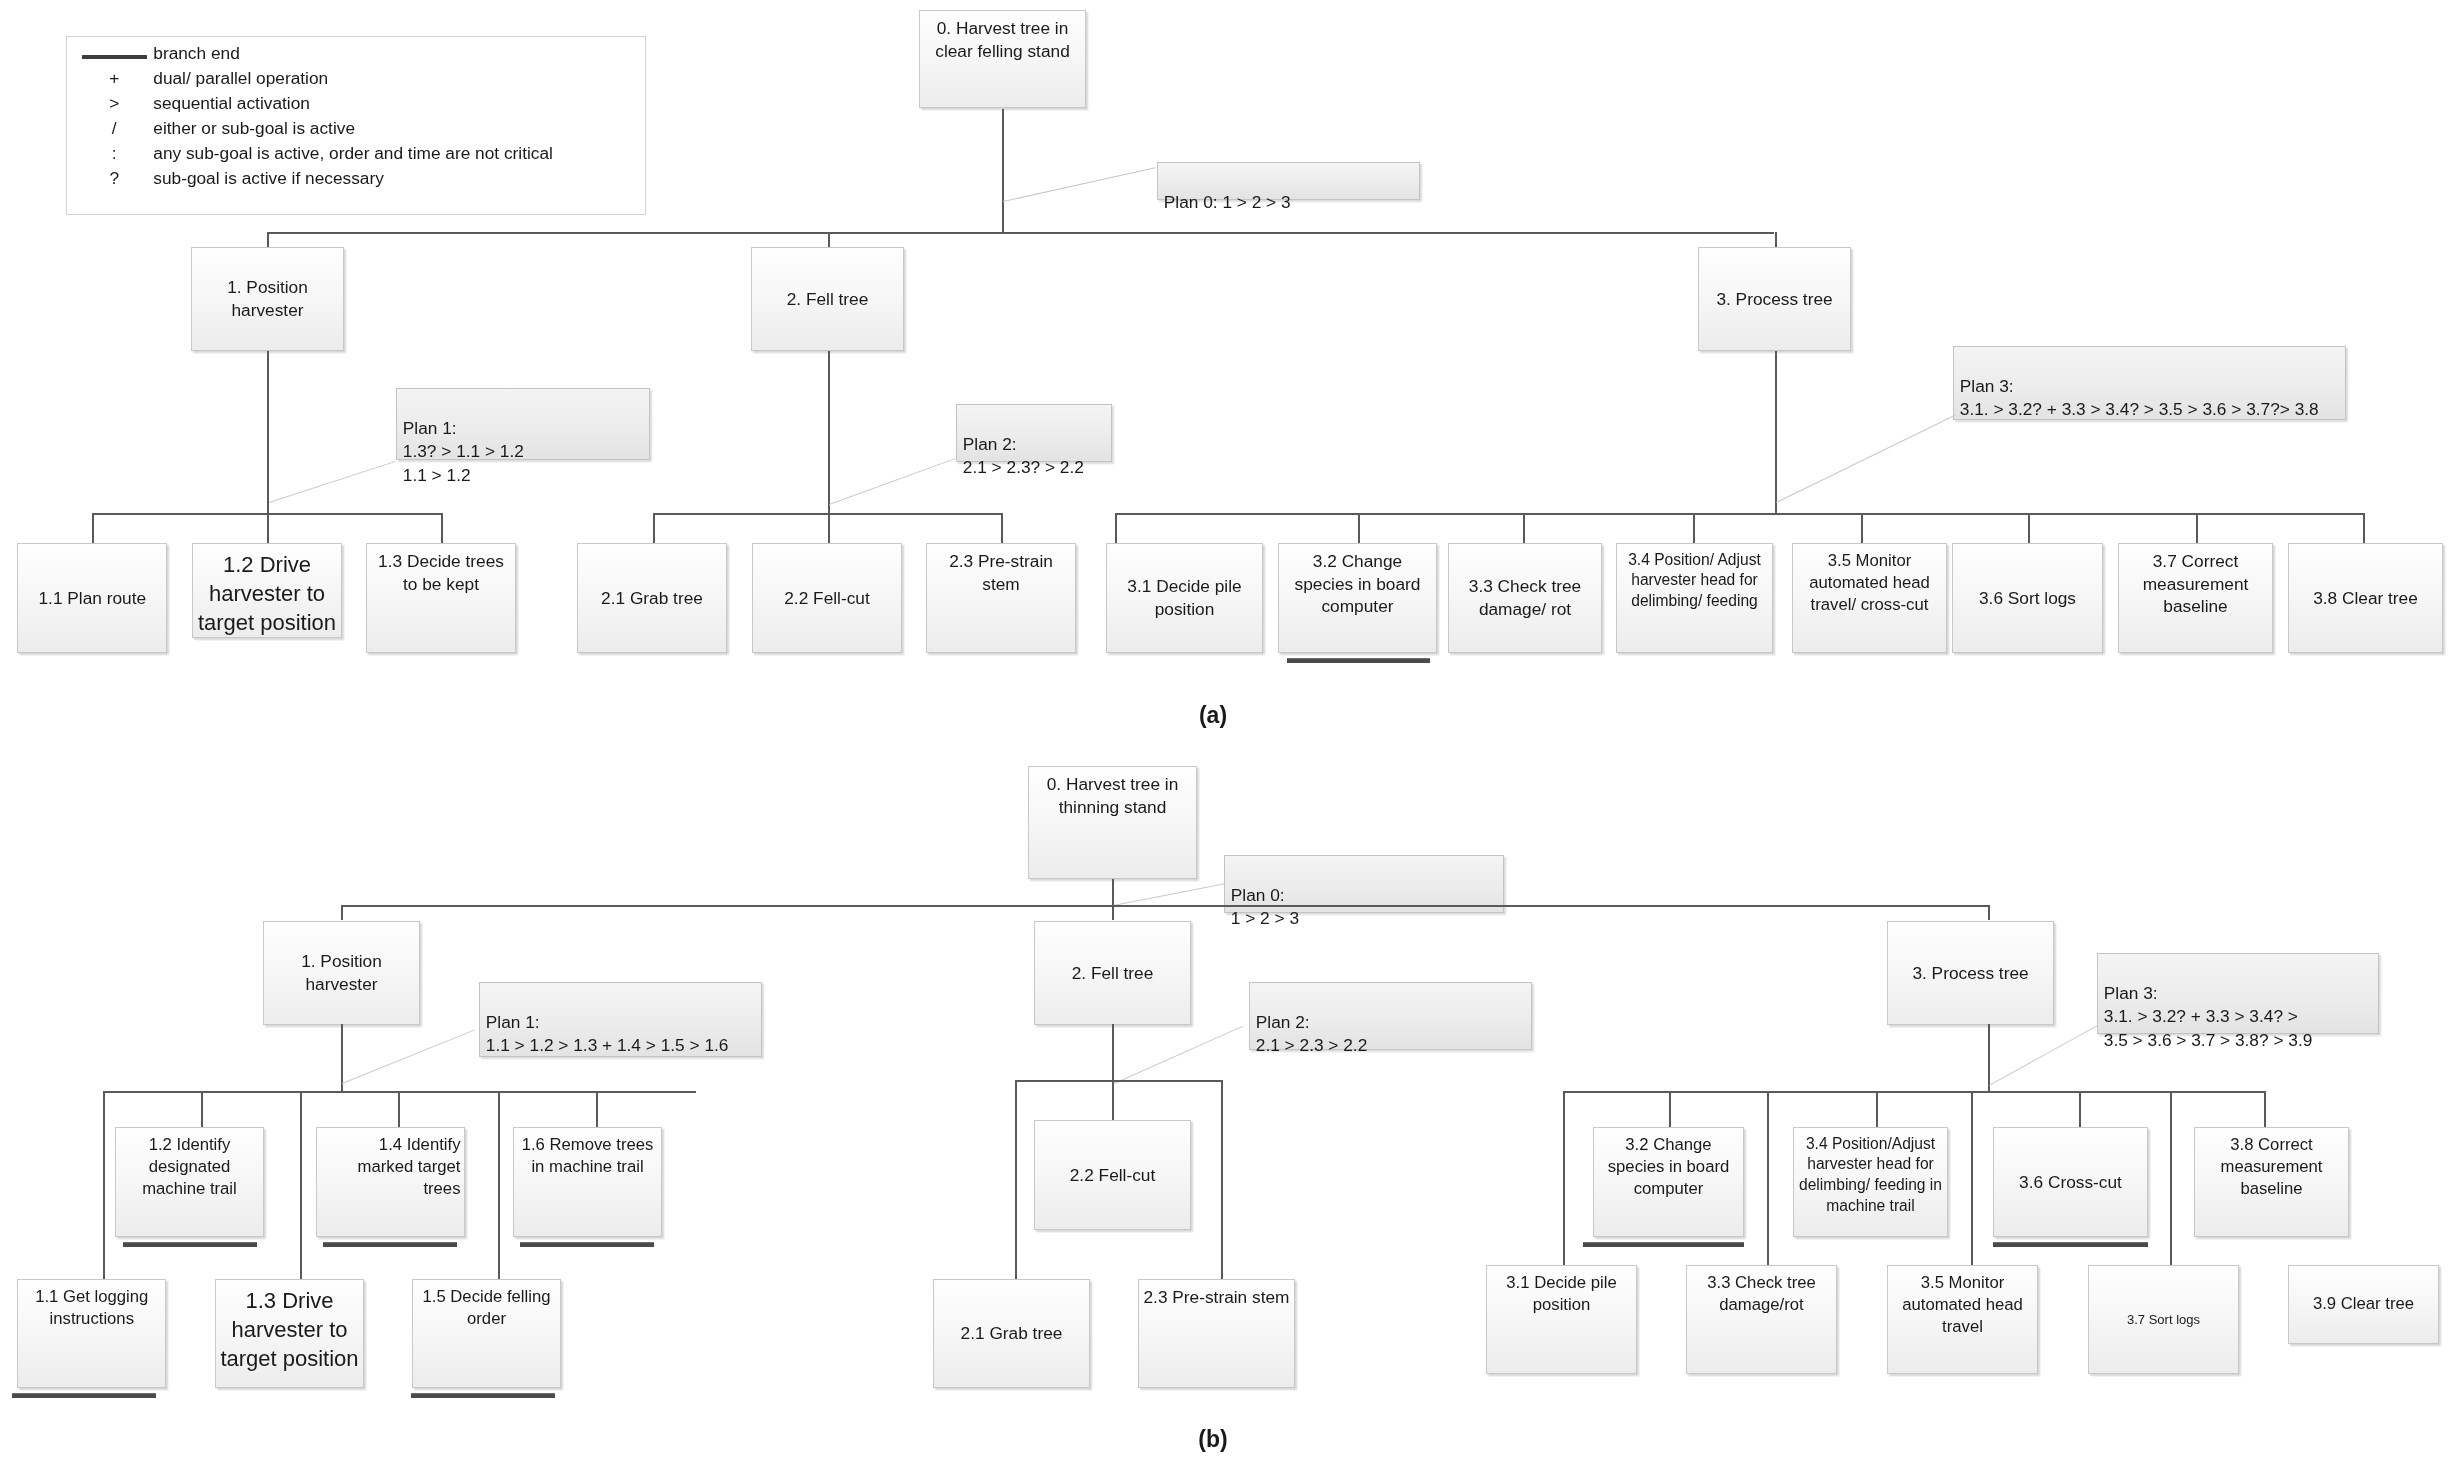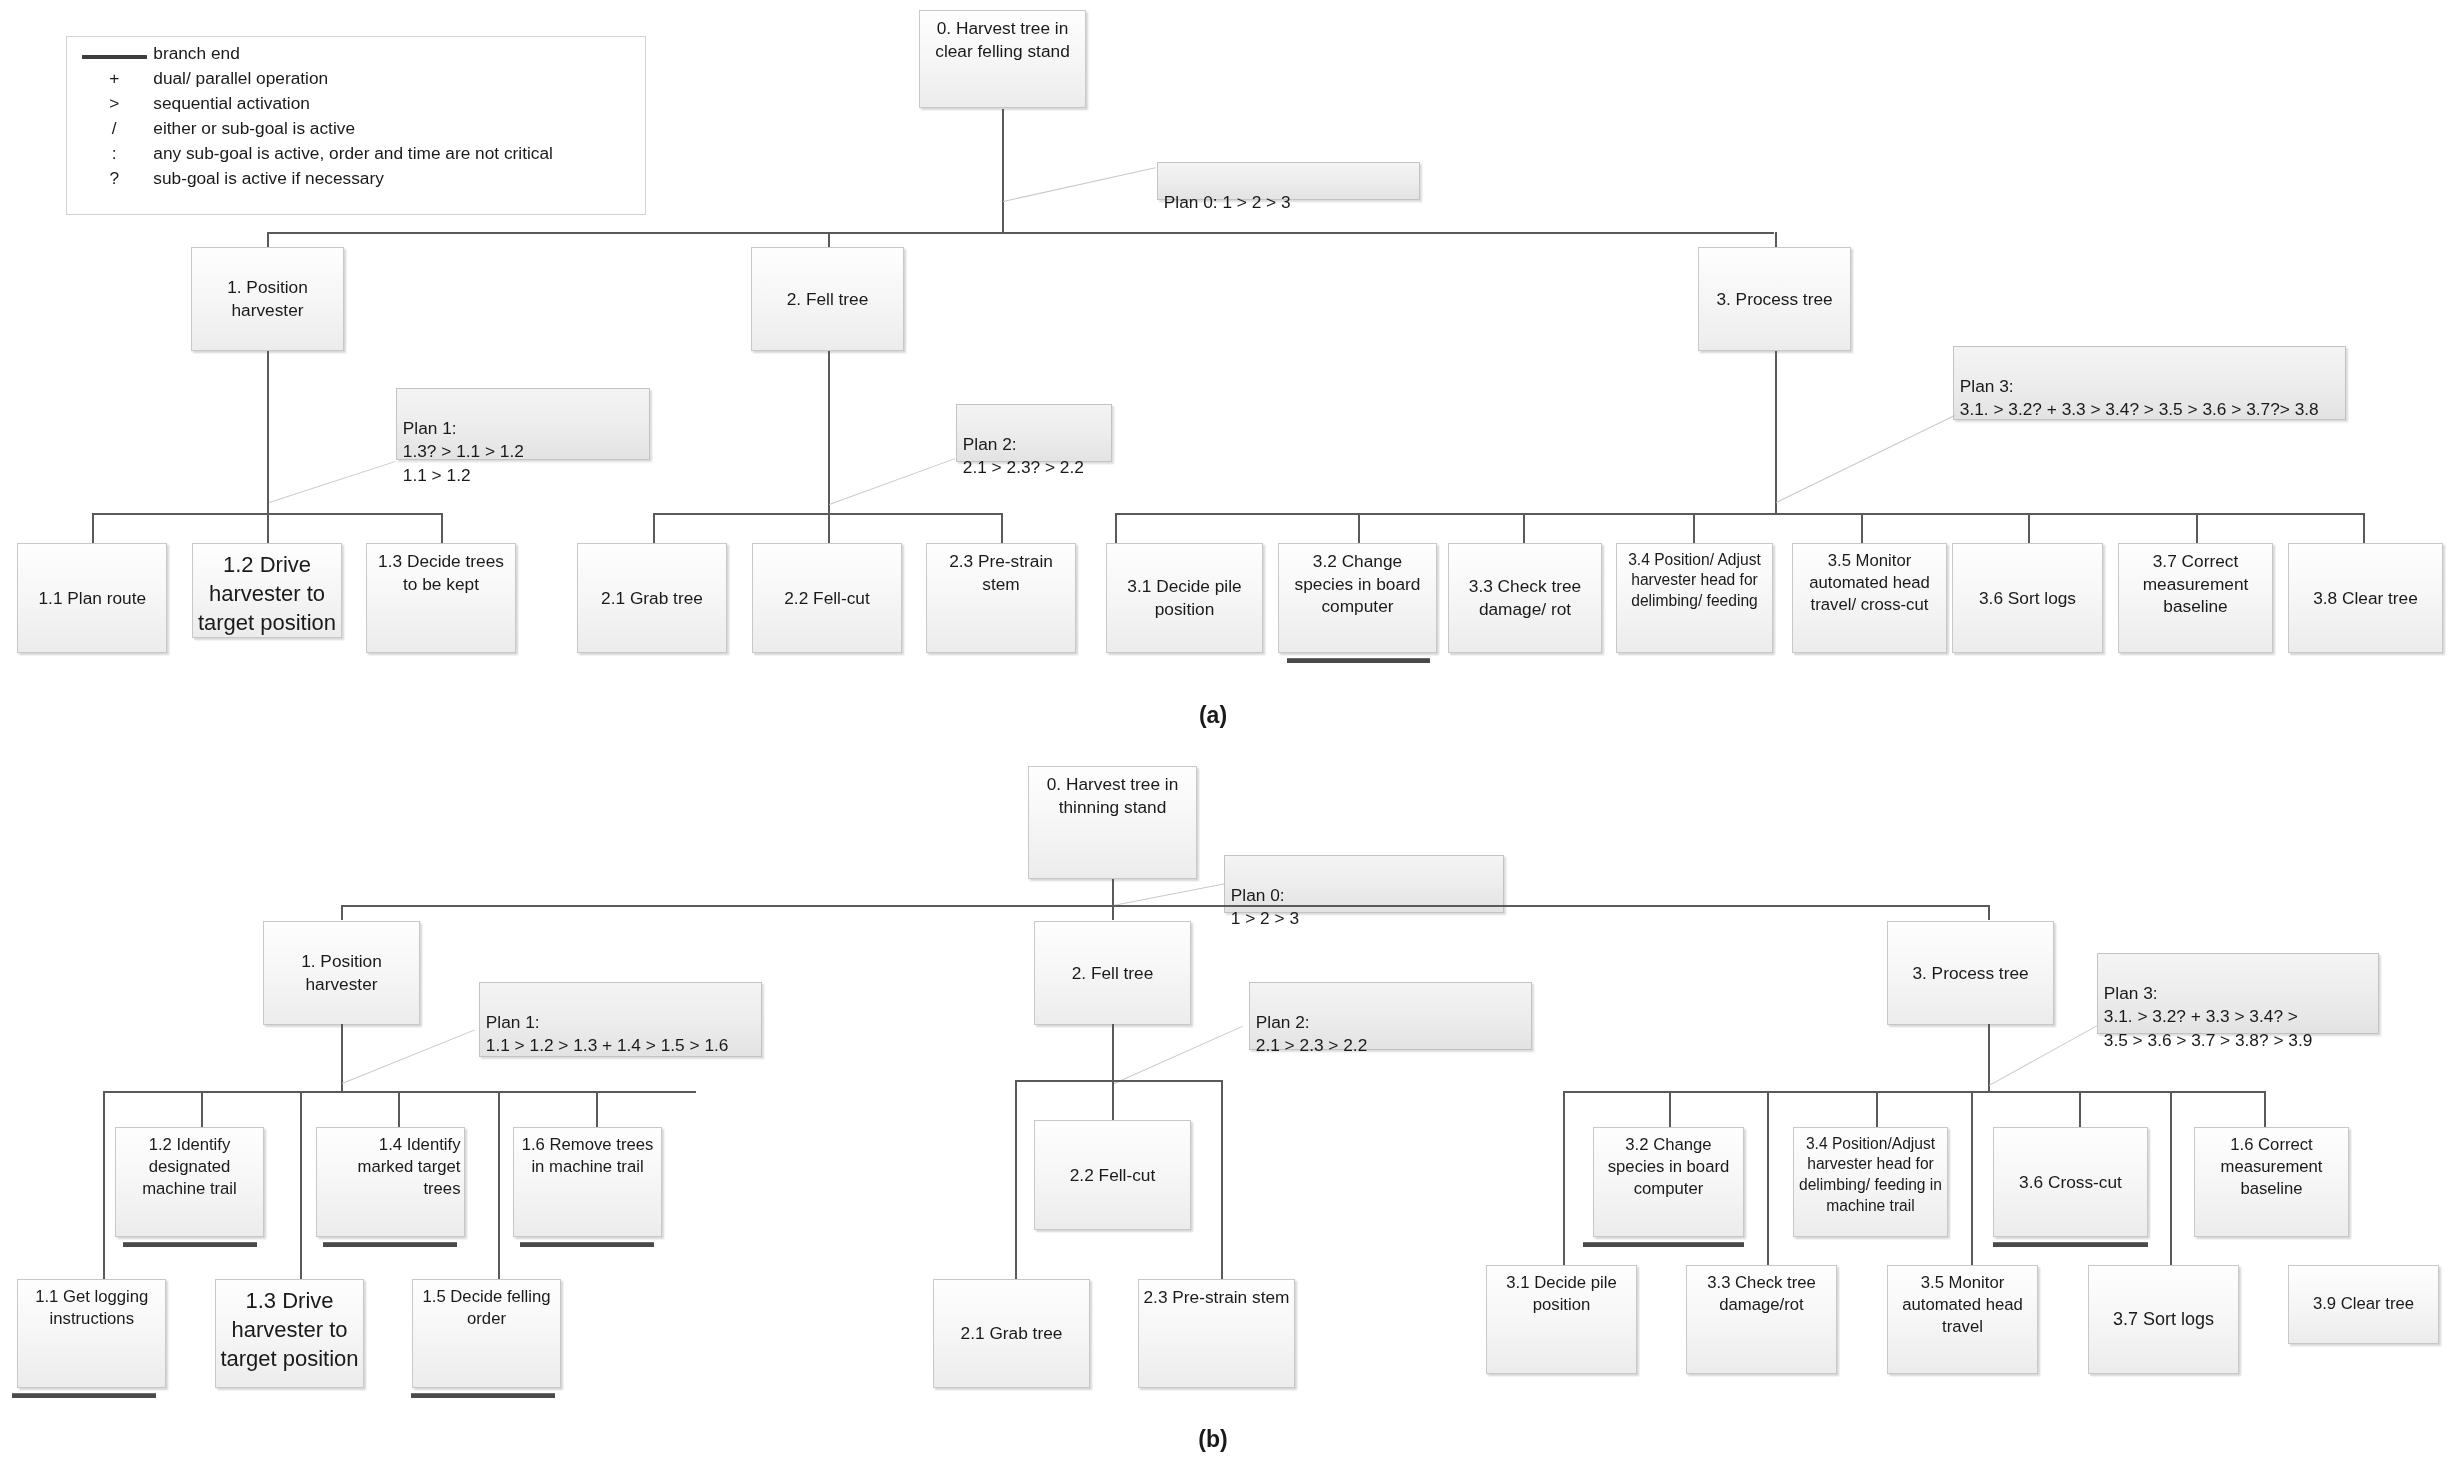--- a/index.html
+++ b/index.html
@@ -314,33 +314,33 @@
 <div class="node" style="left:1793px;top:1127px;width:155px;height:110px;font-size:15.6px;">
   <span>3.4 Position/Adjust harvester head for delimbing/ feeding in machine trail</span>
 </div>
 
 <div class="node mid" style="left:1993px;top:1127px;width:155px;height:110px;font-size:17.3px;">
   <span>3.6 Cross-cut</span>
 </div>
 <div class="bend" style="left:1993px;top:1242px;width:155px;"></div>
 
 <div class="node" style="left:2194px;top:1127px;width:155px;height:110px;font-size:16.7px;">
-  <span>1.6 Correct measurement baseline</span>
+  <span>3.8 Correct measurement baseline</span>
 </div>
 
 <div class="node" style="left:1486px;top:1265px;width:151px;height:109px;font-size:16.7px;">
   <span>3.1 Decide pile position</span>
 </div>
 <div class="node" style="left:1686px;top:1265px;width:151px;height:109px;font-size:16.7px;">
   <span>3.3 Check tree damage/rot</span>
 </div>
 <div class="node" style="left:1887px;top:1265px;width:151px;height:109px;font-size:16.7px;">
   <span>3.5 Monitor automated head travel</span>
 </div>
-<div class="node mid" style="left:2088px;top:1265px;width:151px;height:109px;font-size:18px;">
+<div class="node mid" style="left:2088px;top:1265px;width:151px;height:109px;font-size:13px;">
   <span>3.7 Sort logs</span>
 </div>
 <div class="node mid" style="left:2288px;top:1265px;width:151px;height:79px;font-size:16.7px;align-items:center;">
   <span>3.9 Clear tree</span>
 </div>
 
 <div class="caption" style="left:1167px;top:1426px;width:92px;font-size:23px;">
   <span>(b)</span>
 </div>
 

